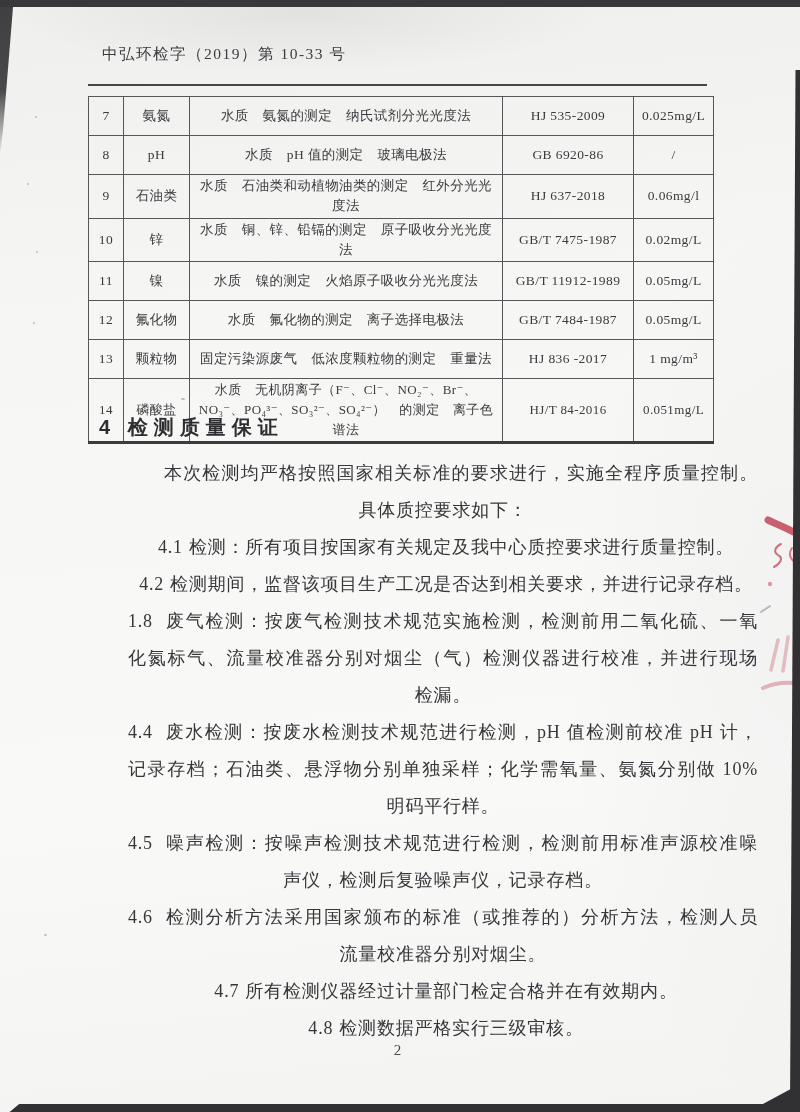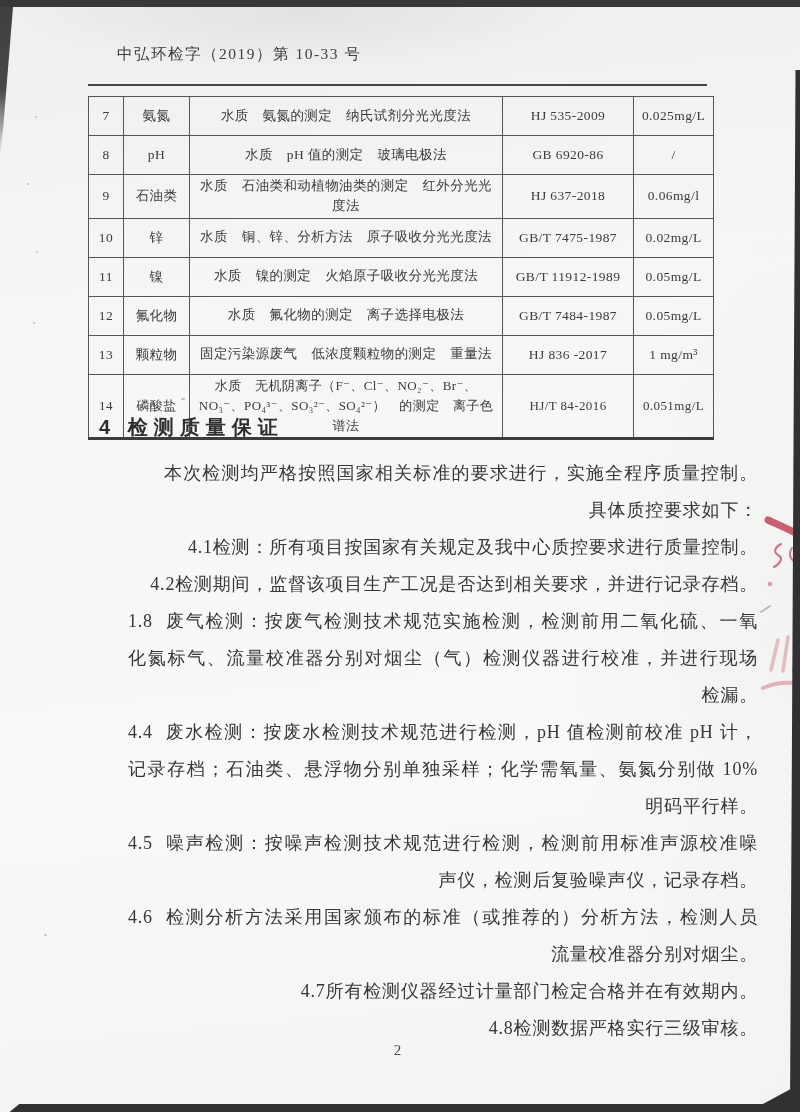--- a/index.html
+++ b/index.html
@@ -21,21 +21,21 @@
   .edge-left{position:absolute;top:7px;left:0;width:13px;height:150px;z-index:6;
     background:linear-gradient(to bottom,#404042 0%,#48484a 55%,rgba(70,70,72,0) 100%);
     clip-path:polygon(0 0,100% 0,25% 80%,0 100%);}
   .edge-right{position:absolute;top:70px;right:0;width:10px;height:1042px;background:#313133;z-index:6;
     clip-path:polygon(55% 0,100% 0,100% 100%,0 100%);}
   .edge-bottom{position:absolute;bottom:0;left:0;width:800px;height:8px;background:#313133;z-index:6;
     clip-path:polygon(1.2% 100%,2.4% 0,100% 0,100% 100%);}
   .edge-corner{position:absolute;right:0;bottom:0;width:52px;height:28px;background:#313133;z-index:6;
     clip-path:polygon(100% 0,100% 100%,0 100%);}
 
-  .doc-number{position:absolute;top:44px;left:102px;font-size:15.5px;letter-spacing:1.5px;color:#3c3c40;margin-left:15px;}
+  .doc-number{position:absolute;top:44px;left:102px;font-size:15.5px;letter-spacing:1.5px;color:#3c3c40;}
   .header-rule{position:absolute;top:84px;left:88px;width:619px;height:2px;background:#47474a;}
 
   .items-table{
     position:absolute;top:96px;left:88px;width:625px;
     border-collapse:collapse;table-layout:fixed;
     border:1.6px solid #4a4a4d;border-bottom:3px solid #3c3c3f;
   }
   .items-table td{
     border:1px solid #565659;text-align:center;vertical-align:middle;
     height:36px;padding:1px 4px;font-size:13.5px;color:#3b3b3f;letter-spacing:.4px;
@@ -43,21 +43,21 @@
   }
   .items-table tr:last-child td{height:42px;font-size:13px;line-height:1.55;}
   .items-table .col-method{line-height:1.5;text-align:center;}
 
   .section-heading{
     position:absolute;top:414px;left:99px;
     font-family:"Liberation Sans","DejaVu Sans",sans-serif;
     font-weight:bold;font-size:20px;letter-spacing:6px;color:#2e2e32;
   }
   .body-text{position:absolute;top:455px;left:88px;width:630px;font-size:18px;letter-spacing:.8px;color:#37373b;margin-left:40px;}
-  .line{height:37px;line-height:37px;text-align:right;}
+  .line{height:37px;line-height:37px;text-align:center;}
   .line.fill{text-align:justify;text-align-last:justify;}
   .line.indent{text-indent:2em;}
   .pnum{display:inline-block;min-width:37px;}
 
   .page-number{position:absolute;top:1042px;left:0;width:796px;text-align:center;
     font-size:15px;color:#4a4a4e;letter-spacing:1px;}
 
   .stamp{position:absolute;top:492px;left:748px;z-index:2;}
   .stamp path{stroke:var(--stamp-red,#bf3a50);fill:none;stroke-linecap:round;}
   .speck{position:absolute;background:#8a8a8e;border-radius:50%;opacity:.5;z-index:1;}
@@ -96,21 +96,21 @@
         <tr>
           <td class="col-seq">9</td>
           <td class="col-item">石油类</td>
           <td class="col-method">水质　石油类和动植物油类的测定　红外分光光度法</td>
           <td class="col-standard">HJ 637-2018</td>
           <td class="col-limit">0.06mg/l</td>
         </tr>
         <tr>
           <td class="col-seq">10</td>
           <td class="col-item">锌</td>
-          <td class="col-method">水质　铜、锌、分析方法　原子吸收分光光度法</td>
+          <td class="col-method">水质　铜、锌、铅镉的测定　原子吸收分光光度法</td>
           <td class="col-standard">GB/T 7475-1987</td>
           <td class="col-limit">0.02mg/L</td>
         </tr>
         <tr>
           <td class="col-seq">11</td>
           <td class="col-item">镍</td>
           <td class="col-method">水质　镍的测定　火焰原子吸收分光光度法</td>
           <td class="col-standard">GB/T 11912-1989</td>
           <td class="col-limit">0.05mg/L</td>
         </tr>

